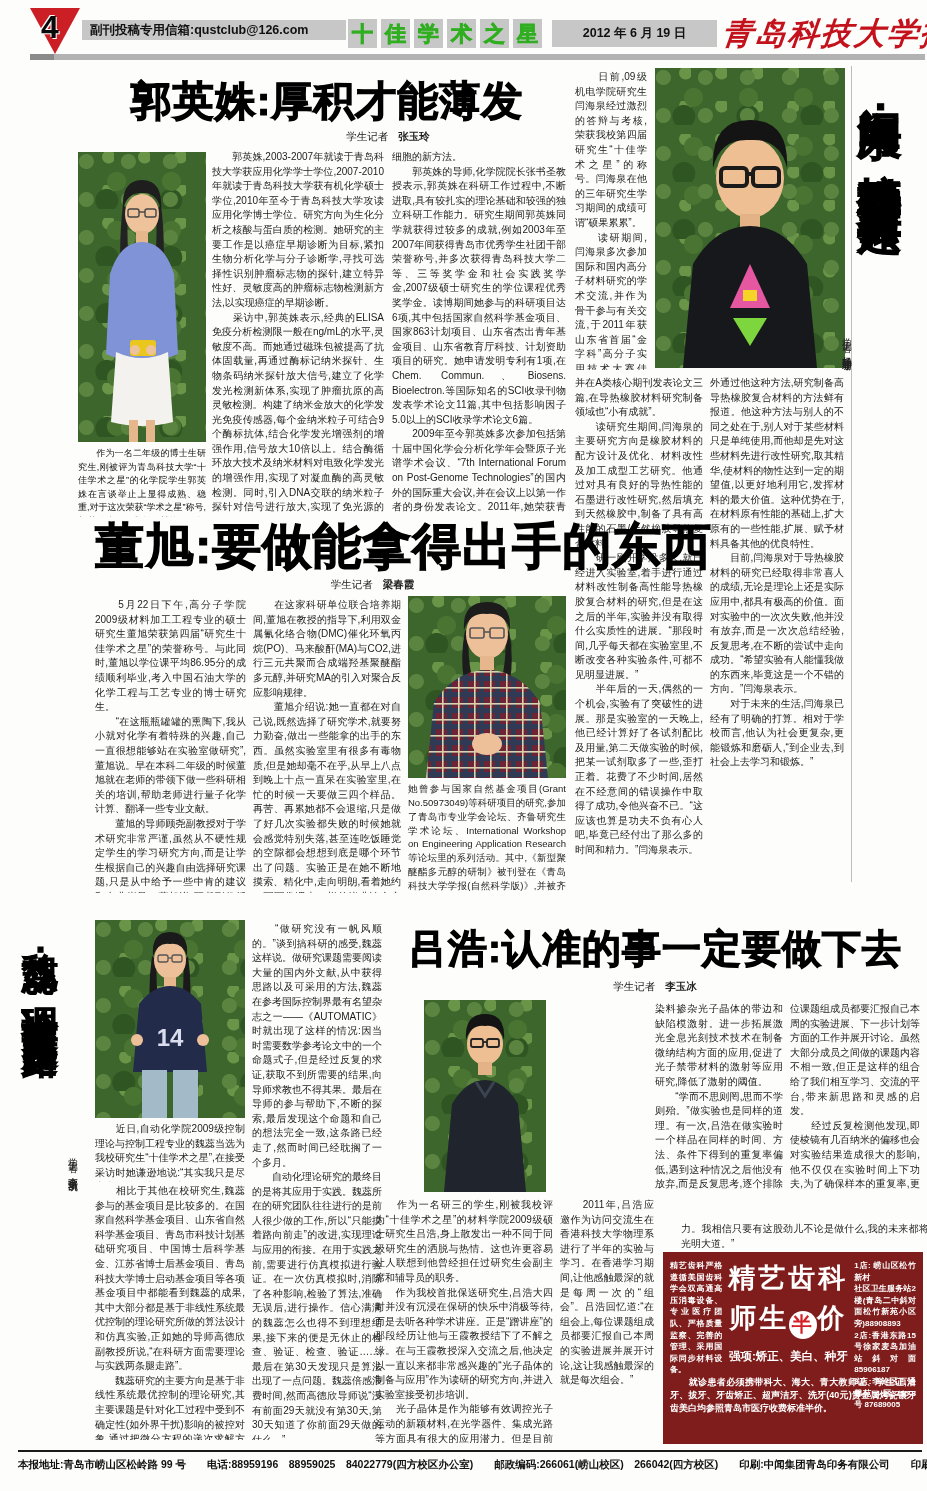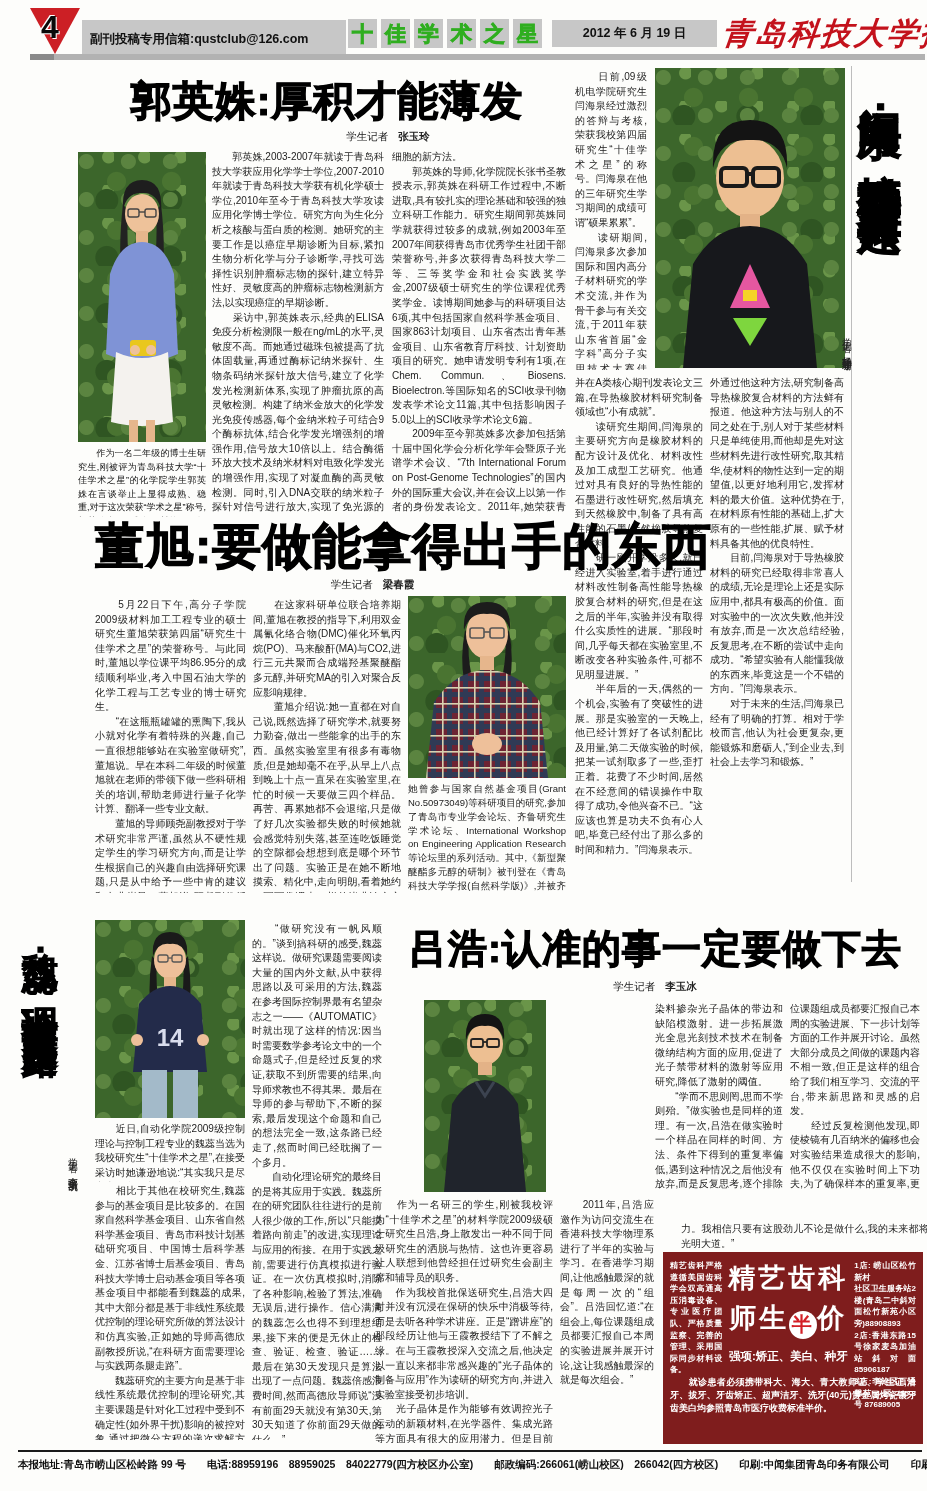--- a/index.html
+++ b/index.html
@@ -42,21 +42,21 @@
   .vbyline{font-size:9.5px;color:#222;letter-spacing:2px;}
   .vbyline .nm{font-weight:bold;}
 </style>
 </head>
 <body>
 
 <div class="abs" style="left:30px;top:8px;">
   <div class="pgtri"></div>
   <div class="abs pgnum" style="left:11px;top:1px;">4</div>
 </div>
-<div class="abs gbar" style="left:82px;top:20px;width:256px;height:39px;font-size:12.5px;padding-left:8px;">
+<div class="abs gbar" style="left:82px;top:20px;width:256px;height:20px;font-size:12.5px;padding-left:8px;">
   <span>副刊投稿专用信箱:qustclub@126.com</span>
 </div>
 <div class="abs" style="left:348px;top:19px;display:flex;">
   <span class="bannerbox">十</span>
   <span class="bannerbox">佳</span>
   <span class="bannerbox">学</span>
   <span class="bannerbox">术</span>
   <span class="bannerbox">之</span>
   <span class="bannerbox">星</span>
 </div>

